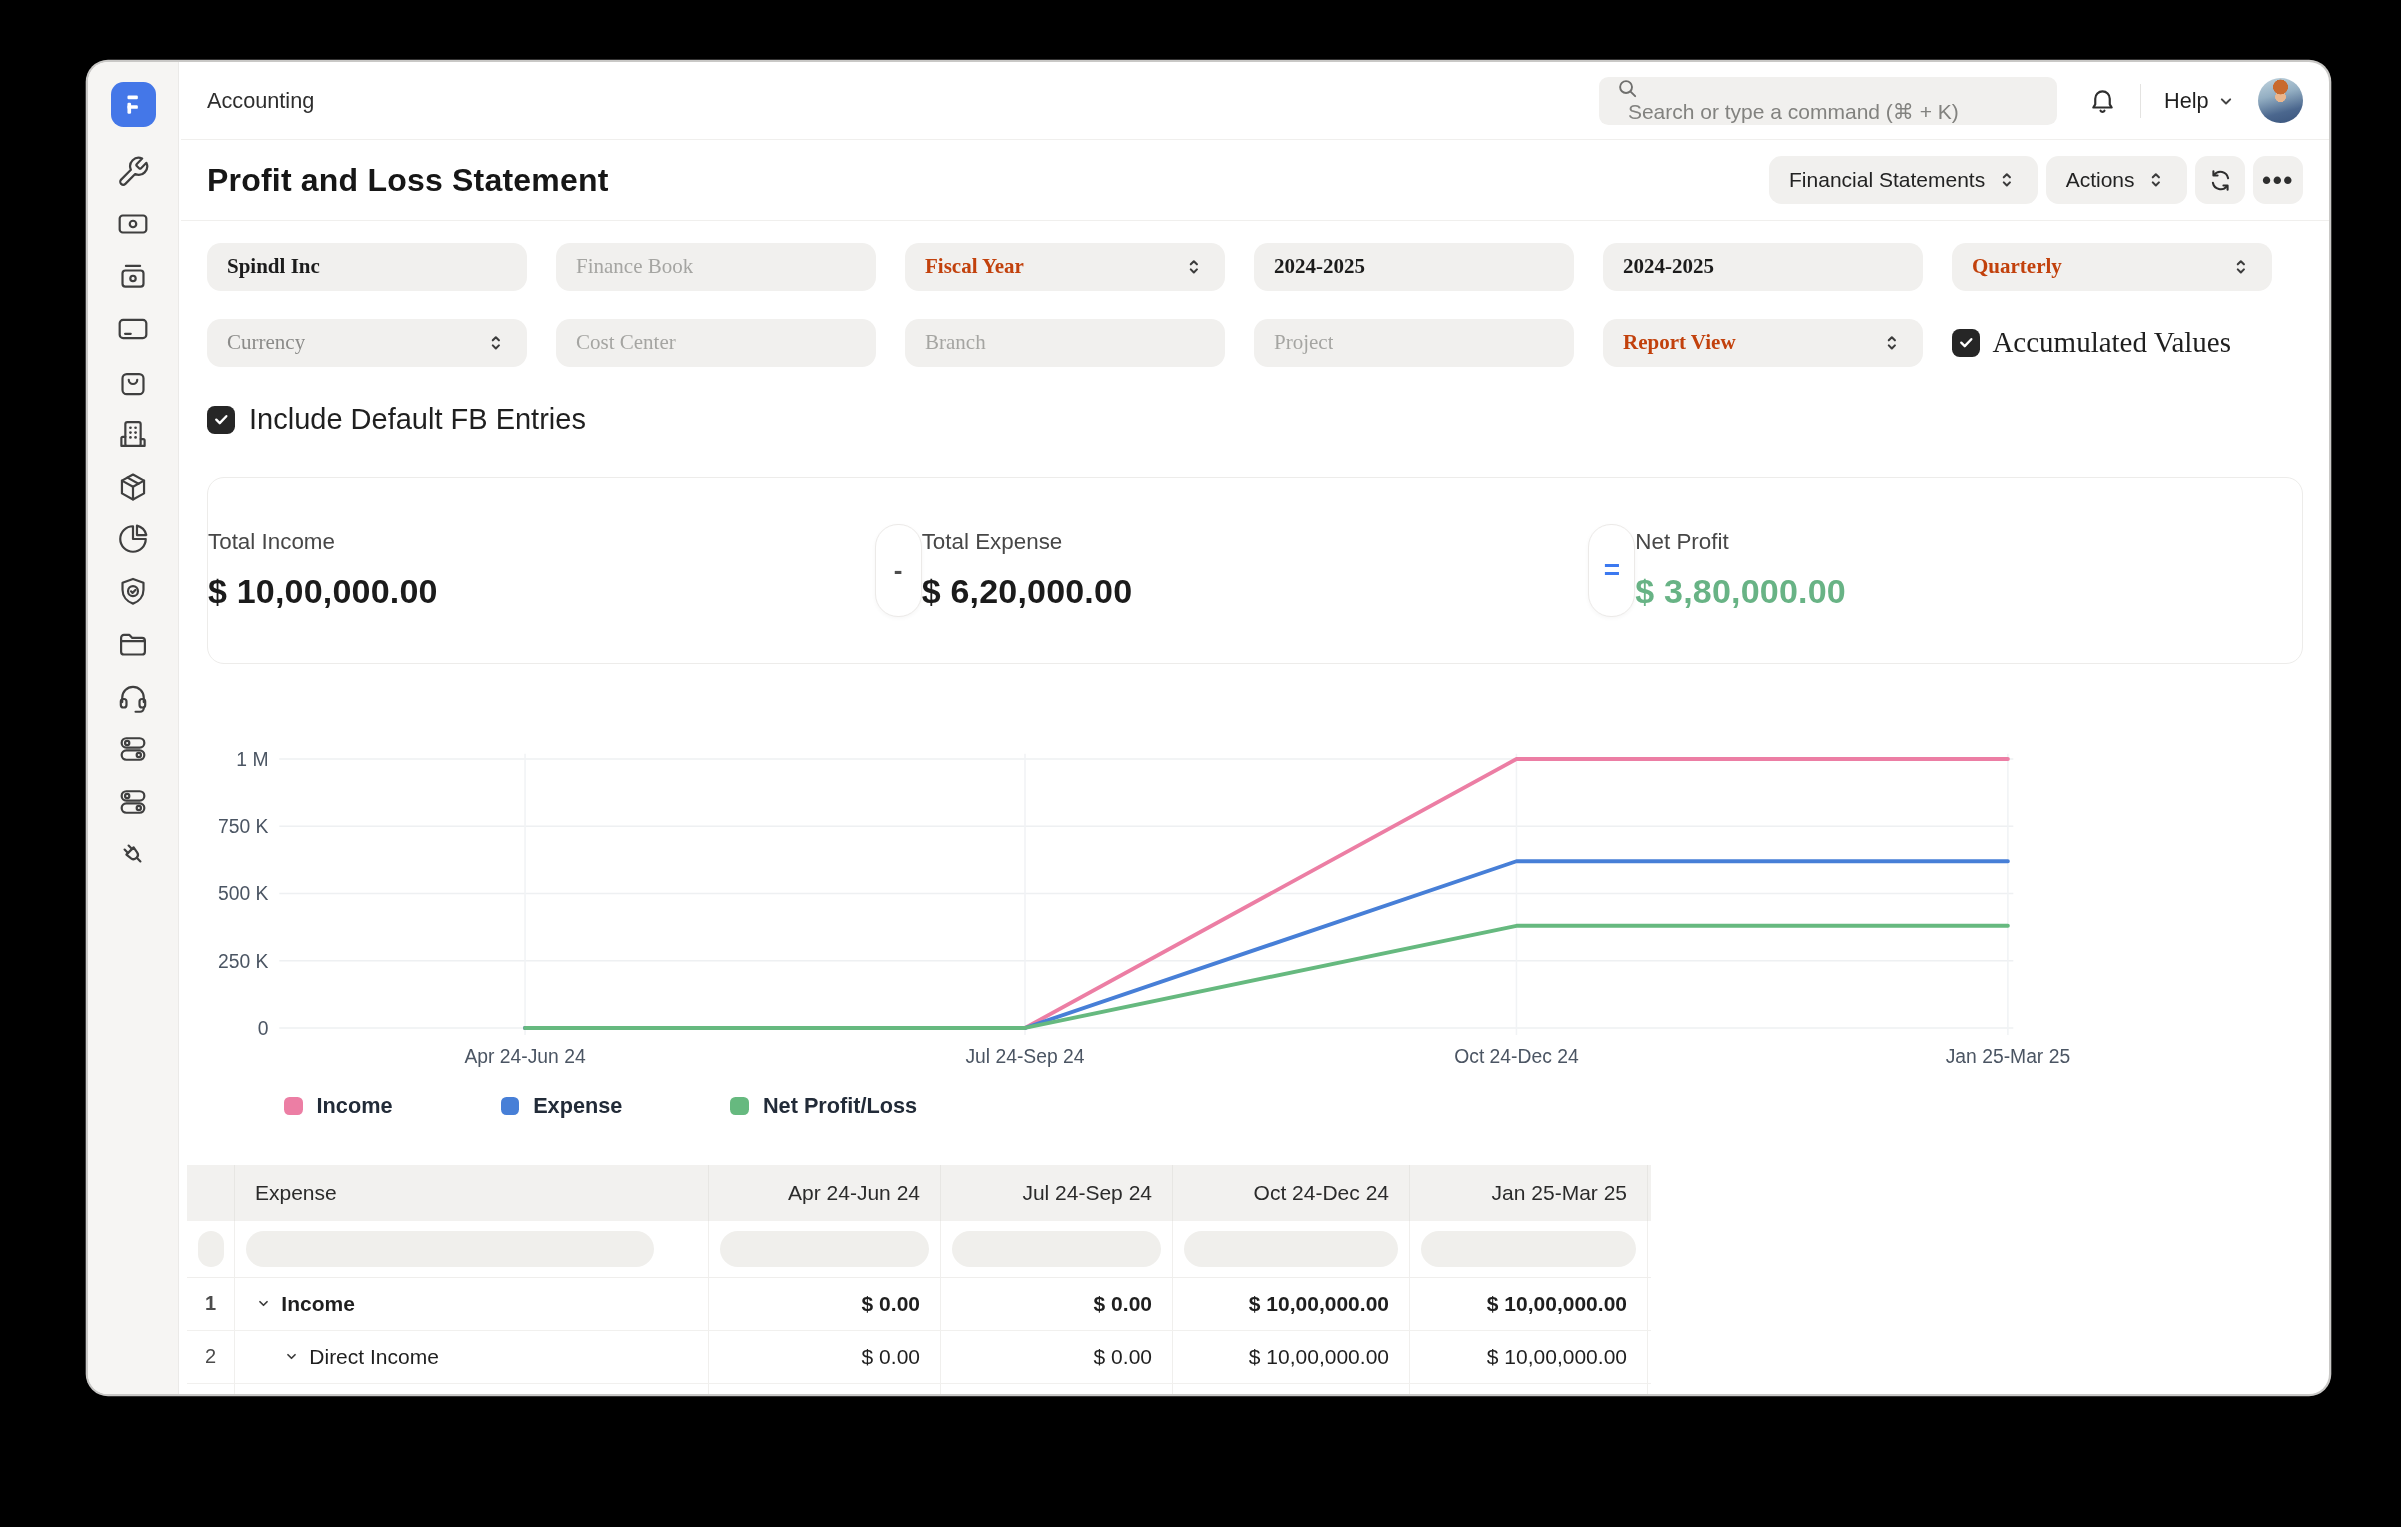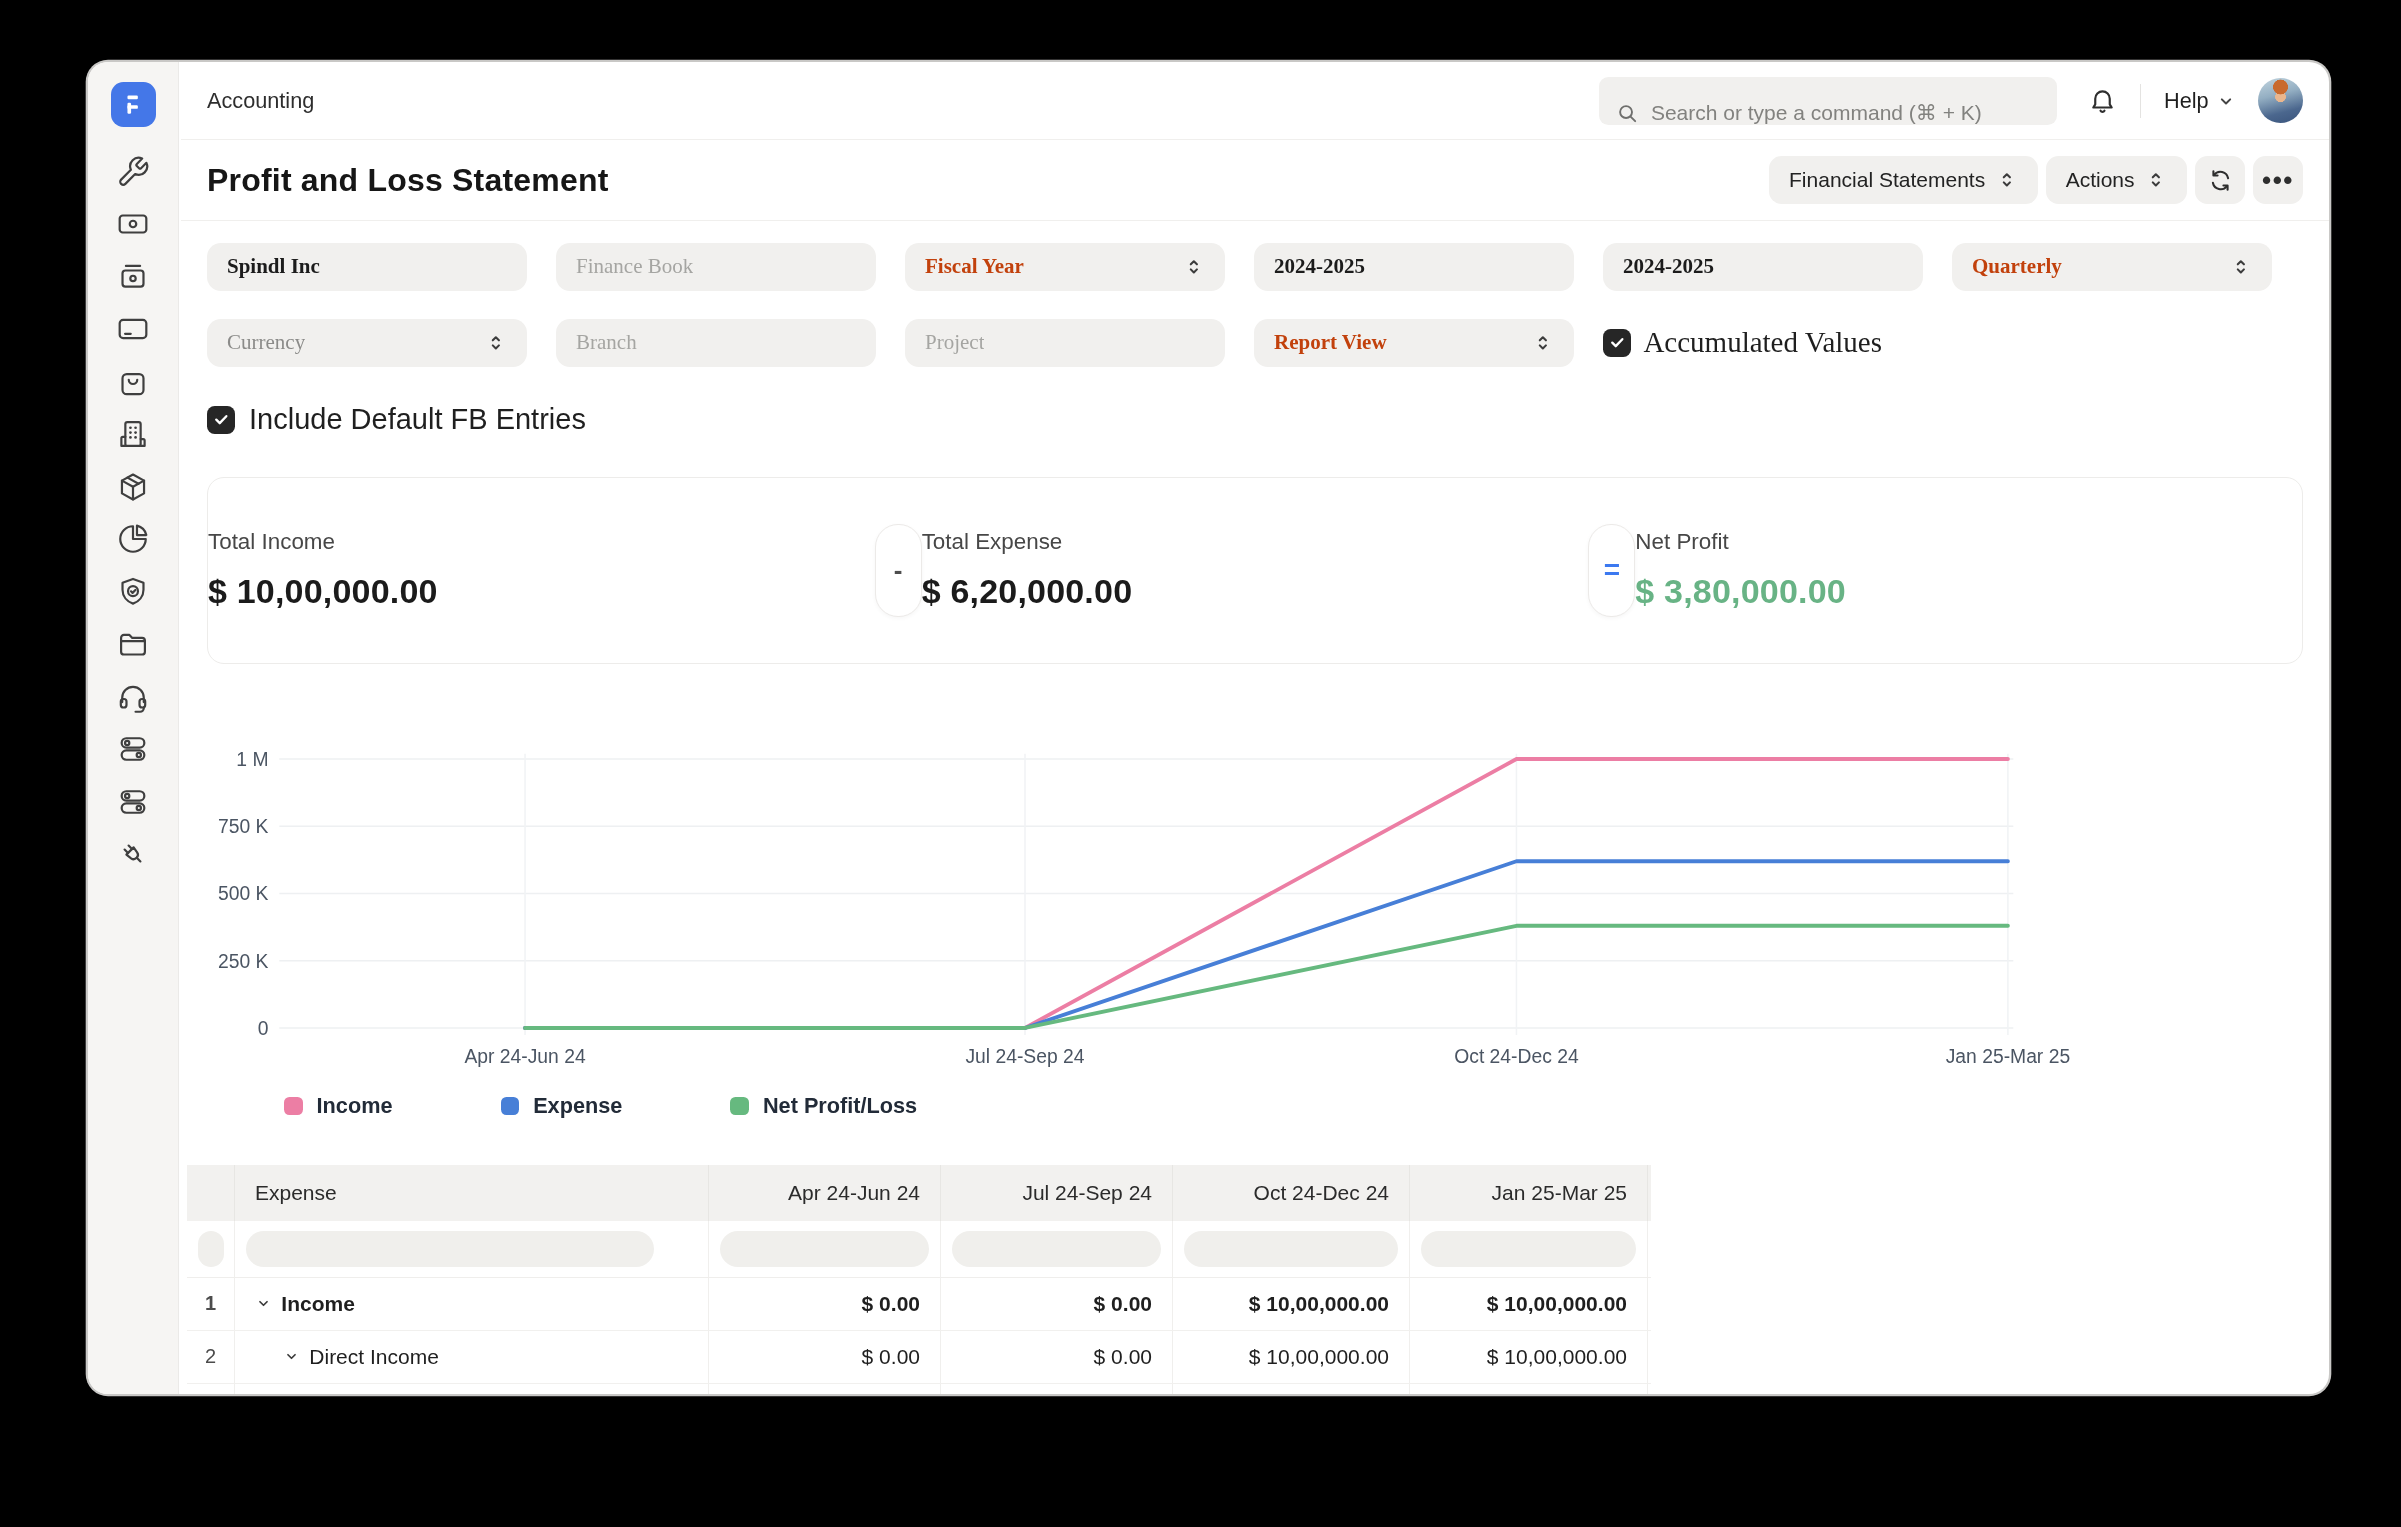--- a/index.html
+++ b/index.html
@@ -16,21 +16,21 @@
         align-items:center;justify-content:center;margin-bottom:26px;flex:0 0 auto;cursor:pointer;}
   .side-icons{display:flex;flex-direction:column;align-items:center;}
   .side-icon{width:37px;height:37px;margin-bottom:15.5px;display:flex;align-items:center;justify-content:center;cursor:pointer;}
   .side-icon svg{width:34px;height:34px;stroke:#3f3f3f;stroke-width:1.55;fill:none;
                  stroke-linecap:round;stroke-linejoin:round;}
   
   .main{margin-left:93px;height:100%;}
   .topbar{height:77px;border-bottom:1.5px solid #f0efed;display:flex;align-items:center;padding:0 26px;}
   .app-label{font-size:21.7px;color:#2e2e2e;font-weight:500;}
   .search-pill{margin-left:auto;width:458px;height:48px;background:#f1f0ee;border-radius:9.3px;
-               display:flex;align-items:flex-end;padding:0 17px;box-sizing:border-box;cursor:text;}
+               display:flex;align-items:flex-start;padding:0 17px;box-sizing:border-box;cursor:text;flex-direction:column;}
   .search-pill svg{width:23px;height:23px;stroke:#6f6f6d;stroke-width:2;fill:none;stroke-linecap:round;}
   .search-ph{margin-left:12.4px;font-size:21px;color:#82827f;}
   .bell{margin-left:31px;cursor:pointer;display:flex;}
   .bell svg{width:29px;height:29px;stroke:#2e2e2e;stroke-width:1.8;fill:none;stroke-linecap:round;stroke-linejoin:round;}
   .top-divider{width:1.5px;height:34px;background:#e4e3e1;margin:0 23px;}
   .help{display:flex;align-items:center;font-size:21.7px;color:#1f1f1f;font-weight:500;cursor:pointer;}
   .help svg{width:20px;height:20px;stroke:#444;stroke-width:2.4;fill:none;stroke-linecap:round;stroke-linejoin:round;margin-left:7.7px;}
   .avatar{width:45px;height:45px;border-radius:50%;margin-left:21.7px;cursor:pointer;
           background:
             radial-gradient(circle at 50% 20%, #c96a2e 0 17%, rgba(0,0,0,0) 18%),
@@ -319,20 +319,23 @@
       <div class="filters-row second" id="filter-row-2">
 
       <div class="pill select-muted">
             <span class="txt">Currency</span>
             <span class="sorter">
               <svg viewBox="0 0 24 24">
                 <polyline points="8.6 9.2 12 5.8 15.4 9.2"></polyline>
                 <polyline points="8.6 14.8 12 18.2 15.4 14.8"></polyline>
               </svg>
             </span>
+          </div>
+          <div class="pill placeholder">
+            <span class="txt">Cost Center</span>
           </div>
           <div class="pill placeholder">
             <span class="txt">Branch</span>
           </div>
           <div class="pill placeholder">
             <span class="txt">Project</span>
           </div>
           <div class="pill select">
             <span class="txt">Report View</span>
             <span class="sorter">

